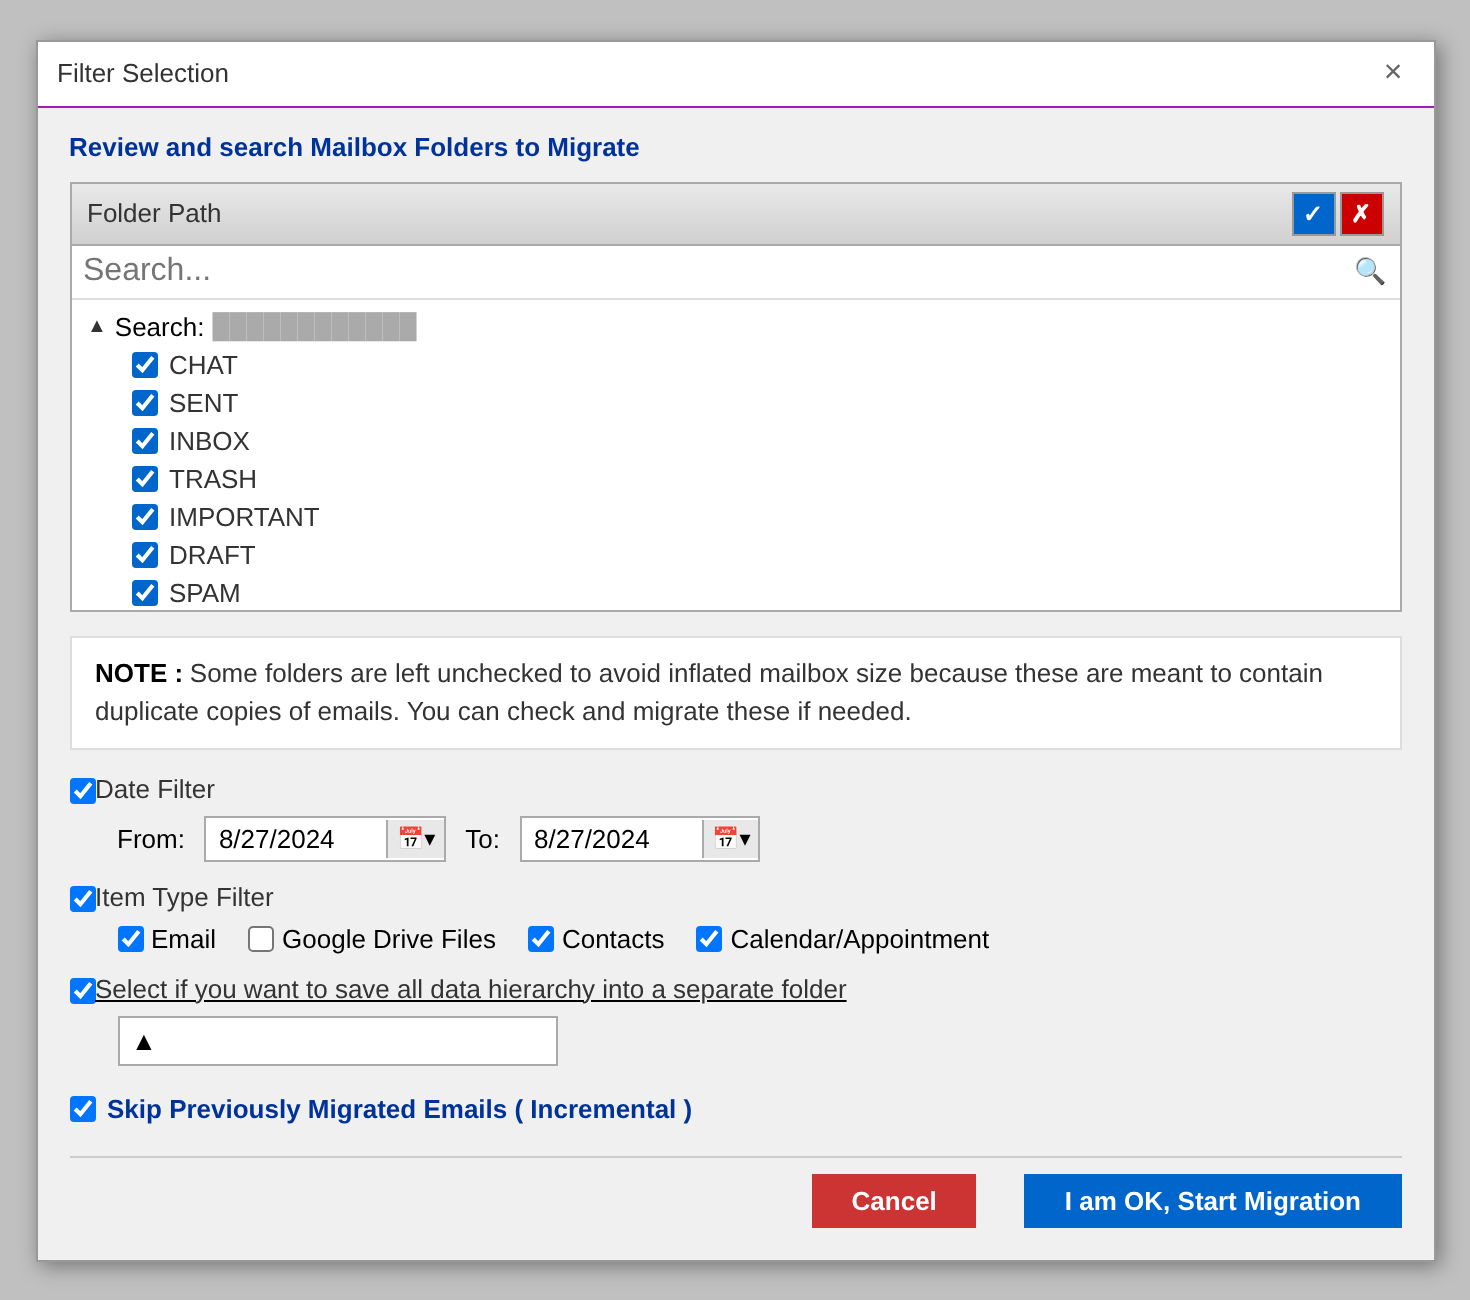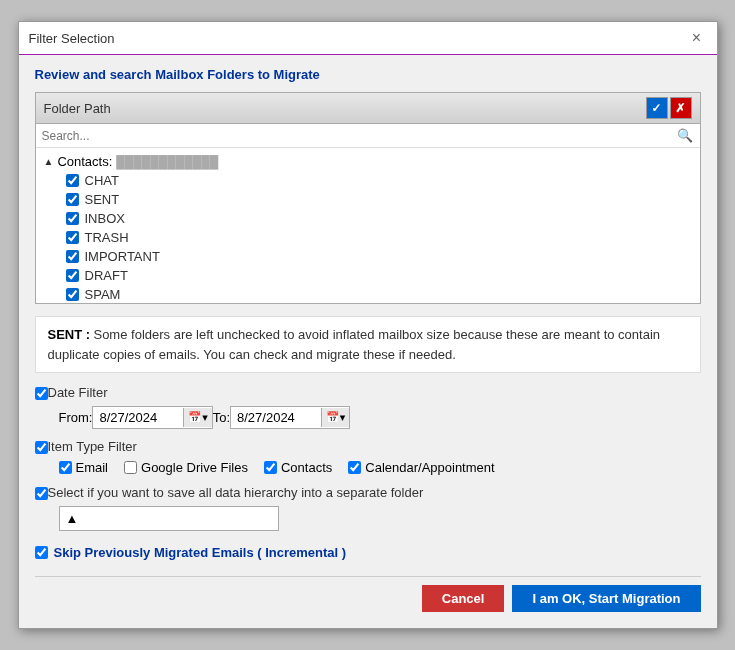--- a/index.html
+++ b/index.html
@@ -111,21 +111,21 @@
       border-bottom: 1px solid #ddd;
       display: flex;
       align-items: center;
       background: #fff;
     }
 
     .search-input {
       flex: 1;
       border: none;
       outline: none;
-      font-size: 12px;
+      font-size: 16px;
       color: #14532d;
     }
 
     .search-icon {
       color: #666;
       font-size: 13px;
     }
 
     .folder-list {
       height: 155px;
@@ -184,20 +184,21 @@
     }
 
     .filter-label {
       font-size: 13px;
       color: #333;
     }
 
     .date-row {
       display: flex;
       align-items: center;
+      gap: 10px;
       padding-left: 24px;
       margin-top: 6px;
     }
 
     .date-input-wrap {
       display: flex;
       align-items: center;
       border: 1px solid #aaa;
       background: #fff;
     }
@@ -235,20 +236,21 @@
     }
 
     .item-type-check {
       display: flex;
       align-items: center;
       gap: 4px;
     }
 
     .separate-folder-section {
       margin-bottom: 14px;
+      text-decoration: underline;
     }
 
     .folder-input-wrap {
       margin-top: 6px;
       padding-left: 24px;
     }
 
     .folder-name-input {
       border: 1px solid #aaa;
       padding: 4px 6px;
@@ -266,21 +268,21 @@
     }
 
     .incremental-label {
       font-weight: bold;
       color: #003399;
     }
 
     .button-row {
       display: flex;
       justify-content: flex-end;
-      gap: 8px;
+      gap: 24px;
       padding: 8px 0 4px;
       border-top: 1px solid #ccc;
       margin-top: 4px;
     }
 
     .btn-cancel {
       background: #cc3333;
       color: white;
       border: none;
       padding: 6px 20px;
@@ -321,21 +323,21 @@
           <button class="header-btn header-btn-x">✗</button>
         </div>
       </div>
       <div class="search-bar">
         <input class="search-input" type="text" placeholder="Search..." style="">
         <span class="search-icon">🔍</span>
       </div>
       <div class="folder-list">
         <div class="mailbox-label">
           <span class="tree-arrow">▲</span>
-          <span>Contacts:</span>
+          <span>Search:</span>
           <span style="color:#aaa; font-size:12px;">████████████</span>
         </div>
 
         <div class="folder-item">
           <input type="checkbox" checked="" style="">
           <span>CHAT</span>
         </div>
         <div class="folder-item">
           <input type="checkbox" checked="" style="">
           <span>SENT</span>
@@ -358,21 +360,21 @@
         </div>
         <div class="folder-item">
           <input type="checkbox" checked="" style="">
           <span>SPAM</span>
         </div>
 
       </div>
     </div>
 
     <div class="note-section">
-      <span class="note-label">SENT :</span>
+      <span class="note-label">NOTE :</span>
       <span>  Some folders are left unchecked to avoid inflated mailbox size because these are meant to contain duplicate copies of emails. You can check and migrate these if needed.</span>
     </div>
 
     <div class="filter-group">
       <div class="checkbox-row">
         <input type="checkbox" checked="" style="">
         <span class="filter-label">Date Filter</span>
       </div>
       <div class="date-row">
         <span>From:</span>

